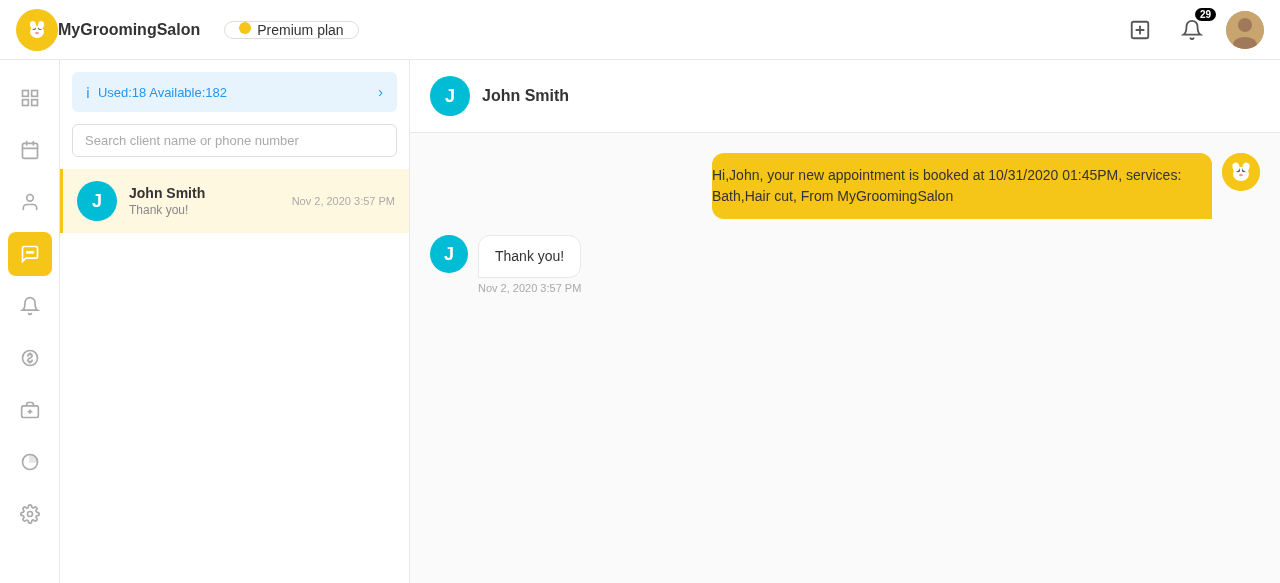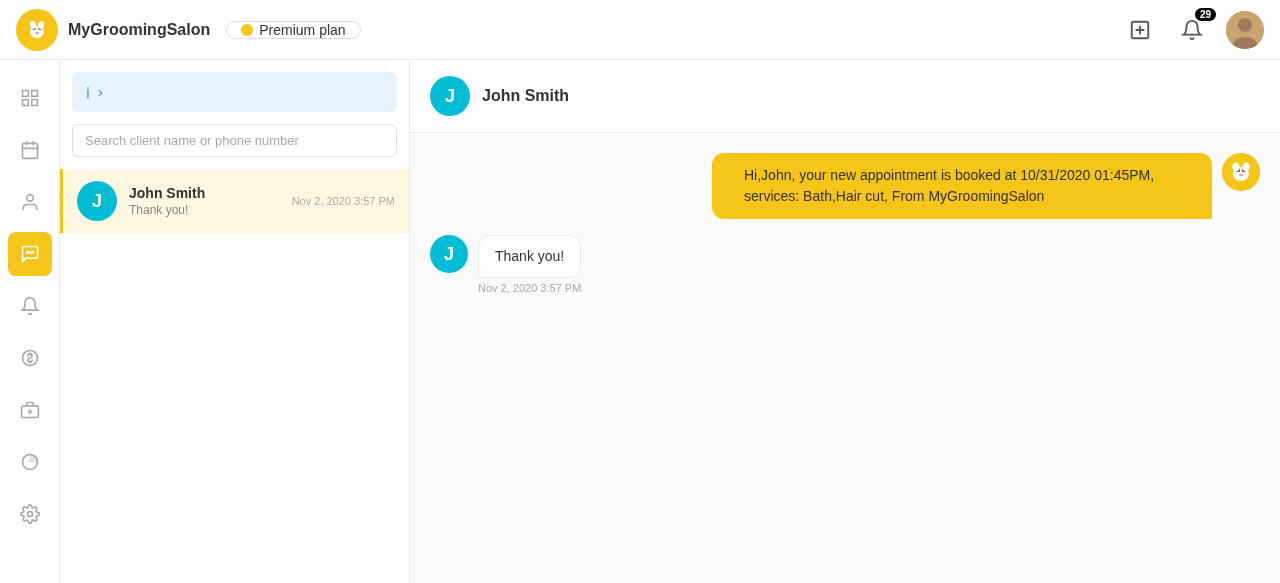--- a/index.html
+++ b/index.html
@@ -13,39 +13,38 @@
       height: 60px;
       padding: 0 16px;
       border-bottom: 1px solid #e8e8e8;
       position: fixed;
       top: 0; left: 0; right: 0;
       z-index: 100;
     }
     .navbar-logo {
       display: flex;
       align-items: center;
-      gap: 10px;
-      margin-right: 16px;
+      margin-right: 24px;
     }
     .logo-circle {
       width: 42px; height: 42px;
       border-radius: 50%;
       background: #f5c518;
       display: flex; align-items: center; justify-content: center;
       overflow: hidden;
     }
     .logo-circle svg { width: 32px; height: 32px; }
     .brand-name {
       font-size: 16px;
       font-weight: 600;
       color: #333;
     }
     .premium-badge {
       display: flex;
-      align-items: center;
+      align-items: flex-start;
       gap: 6px;
       border: 1.5px solid #ddd;
       border-radius: 20px;
       padding: 0 14px;
       font-size: 14px;
       color: #333;
       cursor: pointer;
       background: #fff;
     }
     .premium-dot {
@@ -262,21 +261,21 @@
     
     .msg-outgoing {
       display: flex;
       justify-content: flex-end;
       align-items: flex-start;
       gap: 10px;
     }
     .msg-outgoing-bubble {
       background: #f5c518;
       border-radius: 12px 12px 0 12px;
-      padding: 12px 32px;
+      padding: 12px 0;
       max-width: 500px;
       font-size: 14px;
       color: #333;
       line-height: 1.5;
     }
     .msg-outgoing-avatar {
       width: 38px; height: 38px;
       border-radius: 50%;
       background: #f5c518;
       overflow: hidden;
@@ -441,20 +440,21 @@
       <svg width="20" height="20" viewBox="0 0 24 24" fill="none" stroke="currentColor" stroke-width="2" stroke-linecap="round">
         <circle cx="12" cy="12" r="3"></circle>
         <path d="M19.4 15a1.65 1.65 0 0 0 .33 1.82l.06.06a2 2 0 0 1-2.83 2.83l-.06-.06a1.65 1.65 0 0 0-1.82-.33 1.65 1.65 0 0 0-1 1.51V21a2 2 0 0 1-4 0v-.09A1.65 1.65 0 0 0 9 19.4a1.65 1.65 0 0 0-1.82.33l-.06.06a2 2 0 0 1-2.83-2.83l.06-.06A1.65 1.65 0 0 0 4.68 15a1.65 1.65 0 0 0-1.51-1H3a2 2 0 0 1 0-4h.09A1.65 1.65 0 0 0 4.6 9a1.65 1.65 0 0 0-.33-1.82l-.06-.06a2 2 0 0 1 2.83-2.83l.06.06A1.65 1.65 0 0 0 9 4.68a1.65 1.65 0 0 0 1-1.51V3a2 2 0 0 1 4 0v.09a1.65 1.65 0 0 0 1 1.51 1.65 1.65 0 0 0 1.82-.33l.06-.06a2 2 0 0 1 2.83 2.83l-.06.06A1.65 1.65 0 0 0 19.4 9a1.65 1.65 0 0 0 1.51 1H21a2 2 0 0 1 0 4h-.09a1.65 1.65 0 0 0-1.51 1z"></path>
       </svg>
     </div>
   </aside>
 
   <div class="contacts-panel">
     <div class="usage-bar">
       <span style="color:#2196f3; font-size:15px;">ℹ</span>
+      <span class="usage-bar-text">Used:18 Available:182</span>
       <span class="usage-arrow">›</span>
     </div>
     <div class="search-box">
       <input class="search-input" type="text" placeholder="Search client name or phone number" style="">
     </div>
     <div class="contact-item">
       <div class="contact-avatar">J</div>
       <div class="contact-info">
         <div class="contact-name">John Smith</div>
         <div class="contact-preview">Thank you!</div>

